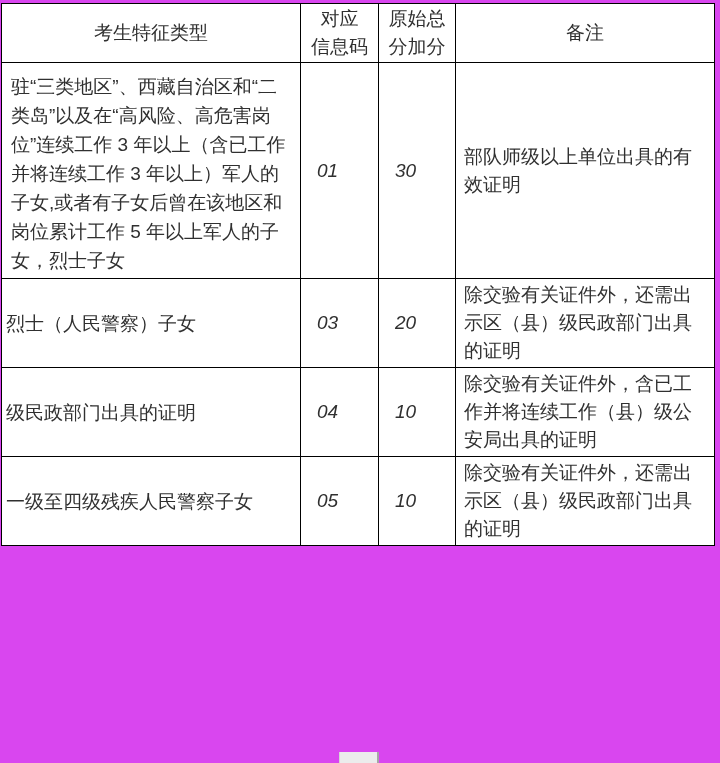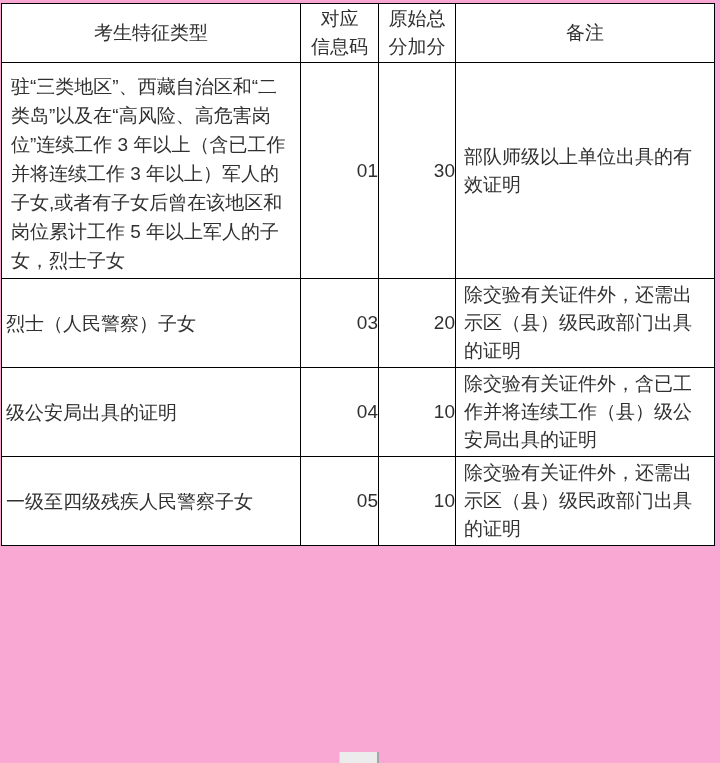--- a/index.html
+++ b/index.html
@@ -4,21 +4,21 @@
 <style>
   * { box-sizing: border-box; }
   html, body {
     margin: 0; padding: 0;
     width: 720px; height: 763px;
     background: #ffffff;
     font-family: "Liberation Sans", sans-serif;
     color: #303030;
     overflow: hidden;
   }
-  .page { position: relative; width: 720px; height: 763px; background: #f9a8d4; }
+  .page { position: relative; width: 720px; height: 763px; background: #d946ef; }
 
   .table-wrap { position: absolute; left: 1px; top: 3px; }
 
   table.bonus {
     border-collapse: collapse;
     table-layout: fixed;
     width: 713px;
     background: #ffffff;
   }
   table.bonus th, table.bonus td {
@@ -35,21 +35,21 @@
   tr.r-4 { height: 87px; }
   tr.r-5 { height: 79px; }
 
   th.h-cell { text-align: center; vertical-align: middle; line-height: 28px; padding: 0 2px; }
 
   td.cell-type { vertical-align: middle; line-height: 29px; }
   td.type-left   { text-align: left; padding: 9px 8px 3px 9px; }
   td.type-center { text-align: left; padding: 3px 4px; }
 
   td.cell-code, td.cell-score {
-    text-align: right; vertical-align: middle; padding: 0;
+    text-align: left; vertical-align: middle; padding: 16px; font-style: italic;
   }
 
   td.cell-remark {
     text-align: left; vertical-align: middle;
     line-height: 28px;
     padding: 2px 4px 2px 8px;
   }
 
   
   .scroll-fragment {
@@ -105,21 +105,21 @@
 
 
       <tr class="r-3">
         <td class="cell-type type-center">烈士（人民警察）子女</td>
         <td class="cell-code">03</td>
         <td class="cell-score">20</td>
         <td class="cell-remark">除交验有关证件外，还需出示区（县）级民政部门出具的证明</td>
       </tr>
 
       <tr class="r-4">
-        <td class="cell-type type-center">级公安局出具的证明</td>
+        <td class="cell-type type-center">级民政部门出具的证明</td>
         <td class="cell-code">04</td>
         <td class="cell-score">10</td>
         <td class="cell-remark">除交验有关证件外，含已工作并将连续工作（县）级公安局出具的证明</td>
       </tr>
 
       <tr class="r-5">
         <td class="cell-type type-center">一级至四级残疾人民警察子女</td>
         <td class="cell-code">05</td>
         <td class="cell-score">10</td>
         <td class="cell-remark">除交验有关证件外，还需出示区（县）级民政部门出具的证明</td>

